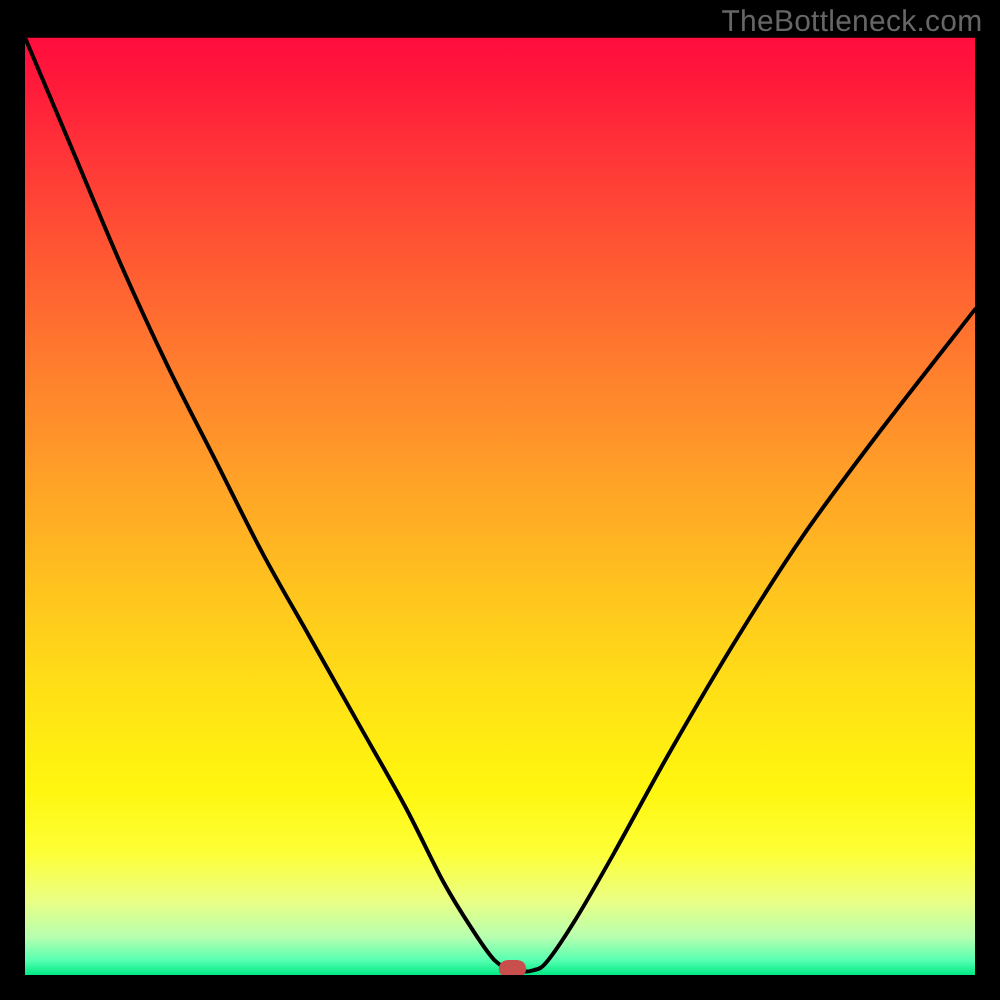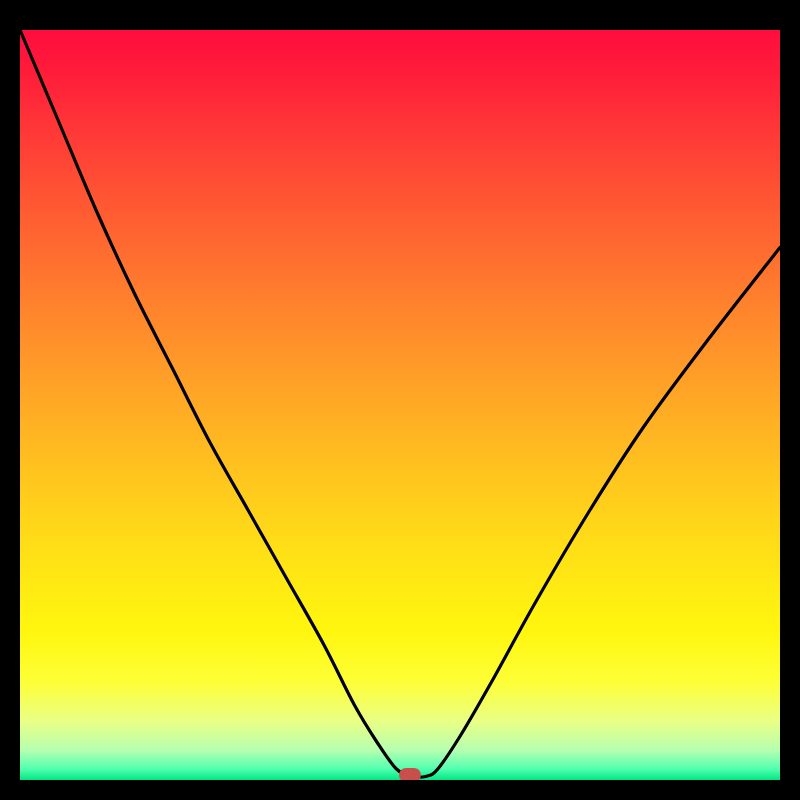--- a/index.html
+++ b/index.html
@@ -75,20 +75,21 @@
     border-radius: 7px;
     z-index: 20;
     transform: translate(-50%, -50%);
   }
 </style>
 </head>
 <body>
 
 <div class="frame">
 
+  <div class="watermark">TheBottleneck.com</div>
 
   <div class="plot-area">
     <div class="gradient-bg"></div>
 
     <svg class="curve" viewBox="0 0 760 750" preserveAspectRatio="none">
       <path id="curve-path" fill="none" stroke="#000" stroke-width="3.2" stroke-linecap="round" d="M 0.00 0.00 C 6.33 15.00, 25.33 60.00, 38.00 90.00 C 50.67 120.00, 63.33 151.25, 76.00 180.00 C 88.67 208.75, 101.33 236.25, 114.00 262.50 C 126.67 288.75, 139.33 312.50, 152.00 337.50 C 164.67 362.50, 177.33 388.75, 190.00 412.50 C 202.67 436.25, 215.33 457.50, 228.00 480.00 C 240.67 502.50, 253.33 525.00, 266.00 547.50 C 278.67 570.00, 292.60 593.75, 304.00 615.00 C 315.40 636.25, 325.53 658.75, 334.40 675.00 C 343.27 691.25, 350.23 701.88, 357.20 712.50 C 364.17 723.13, 370.50 733.13, 376.20 738.75 C 381.90 744.38, 386.33 745.00, 391.40 746.25 C 396.47 747.50, 402.17 747.50, 406.60 746.25 C 411.03 745.00, 412.30 745.63, 418.00 738.75 C 423.70 731.88, 431.93 719.38, 440.80 705.00 C 449.67 690.63, 458.53 675.00, 471.20 652.50 C 483.87 630.00, 500.33 598.75, 516.80 570.00 C 533.27 541.25, 552.27 508.75, 570.00 480.00 C 587.73 451.25, 604.20 425.00, 623.20 397.50 C 642.20 370.00, 661.20 345.00, 684.00 315.00 C 706.80 285.00, 747.33 233.75, 760.00 217.50"></path>
     </svg>
 
     <div class="marker" id="marker" style="left: 389.88px; top: 744.75px;"></div>
   </div>

